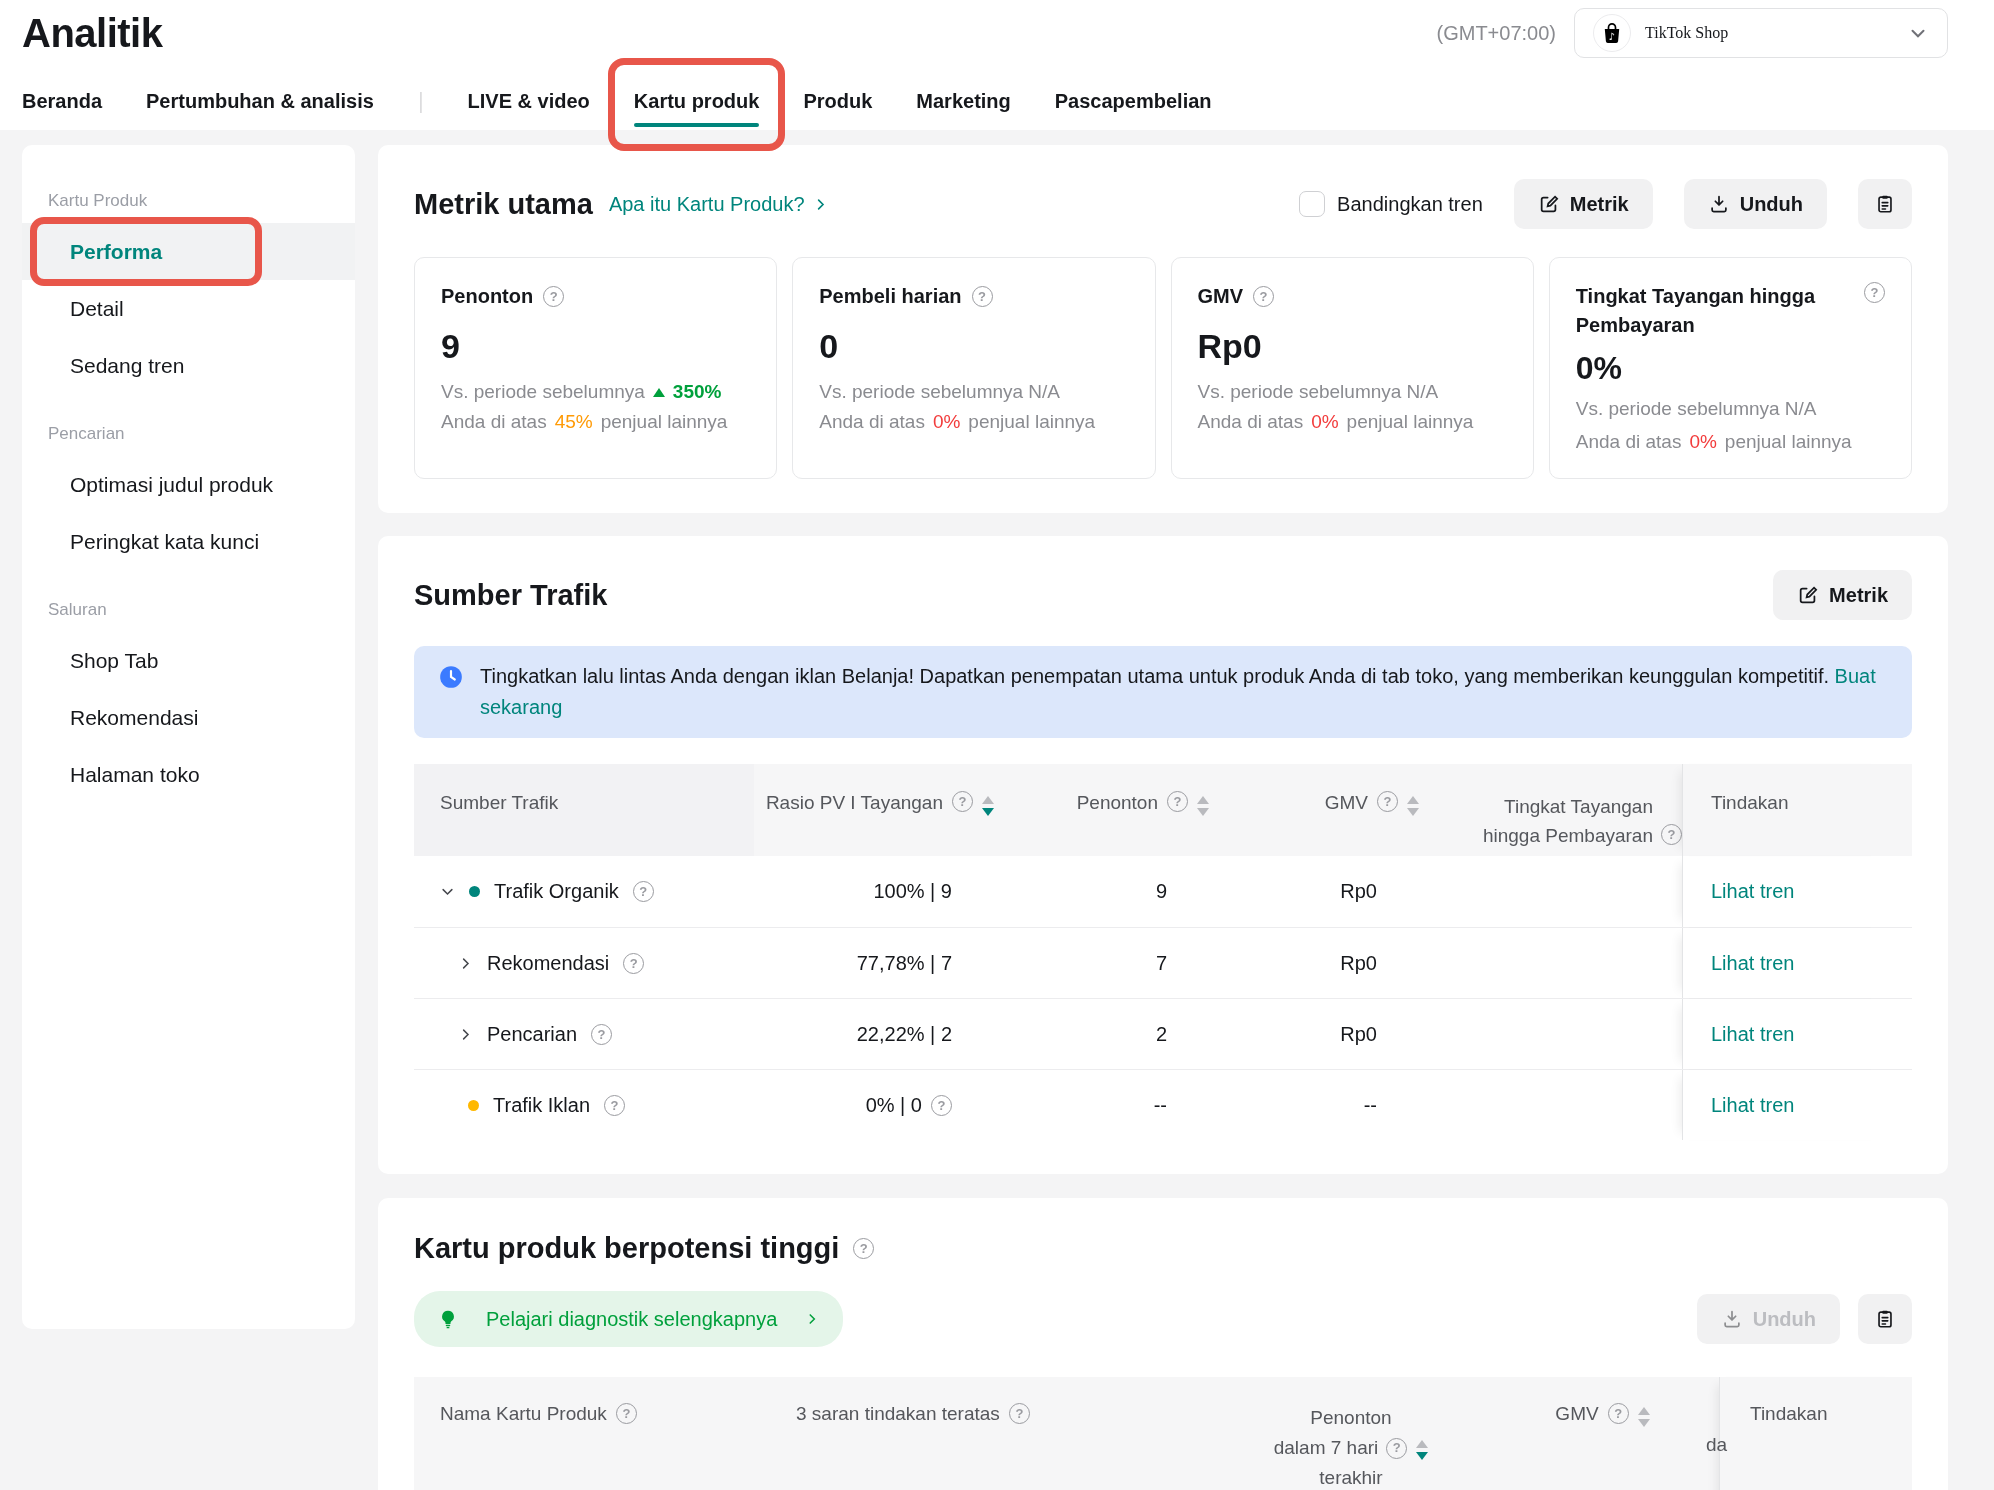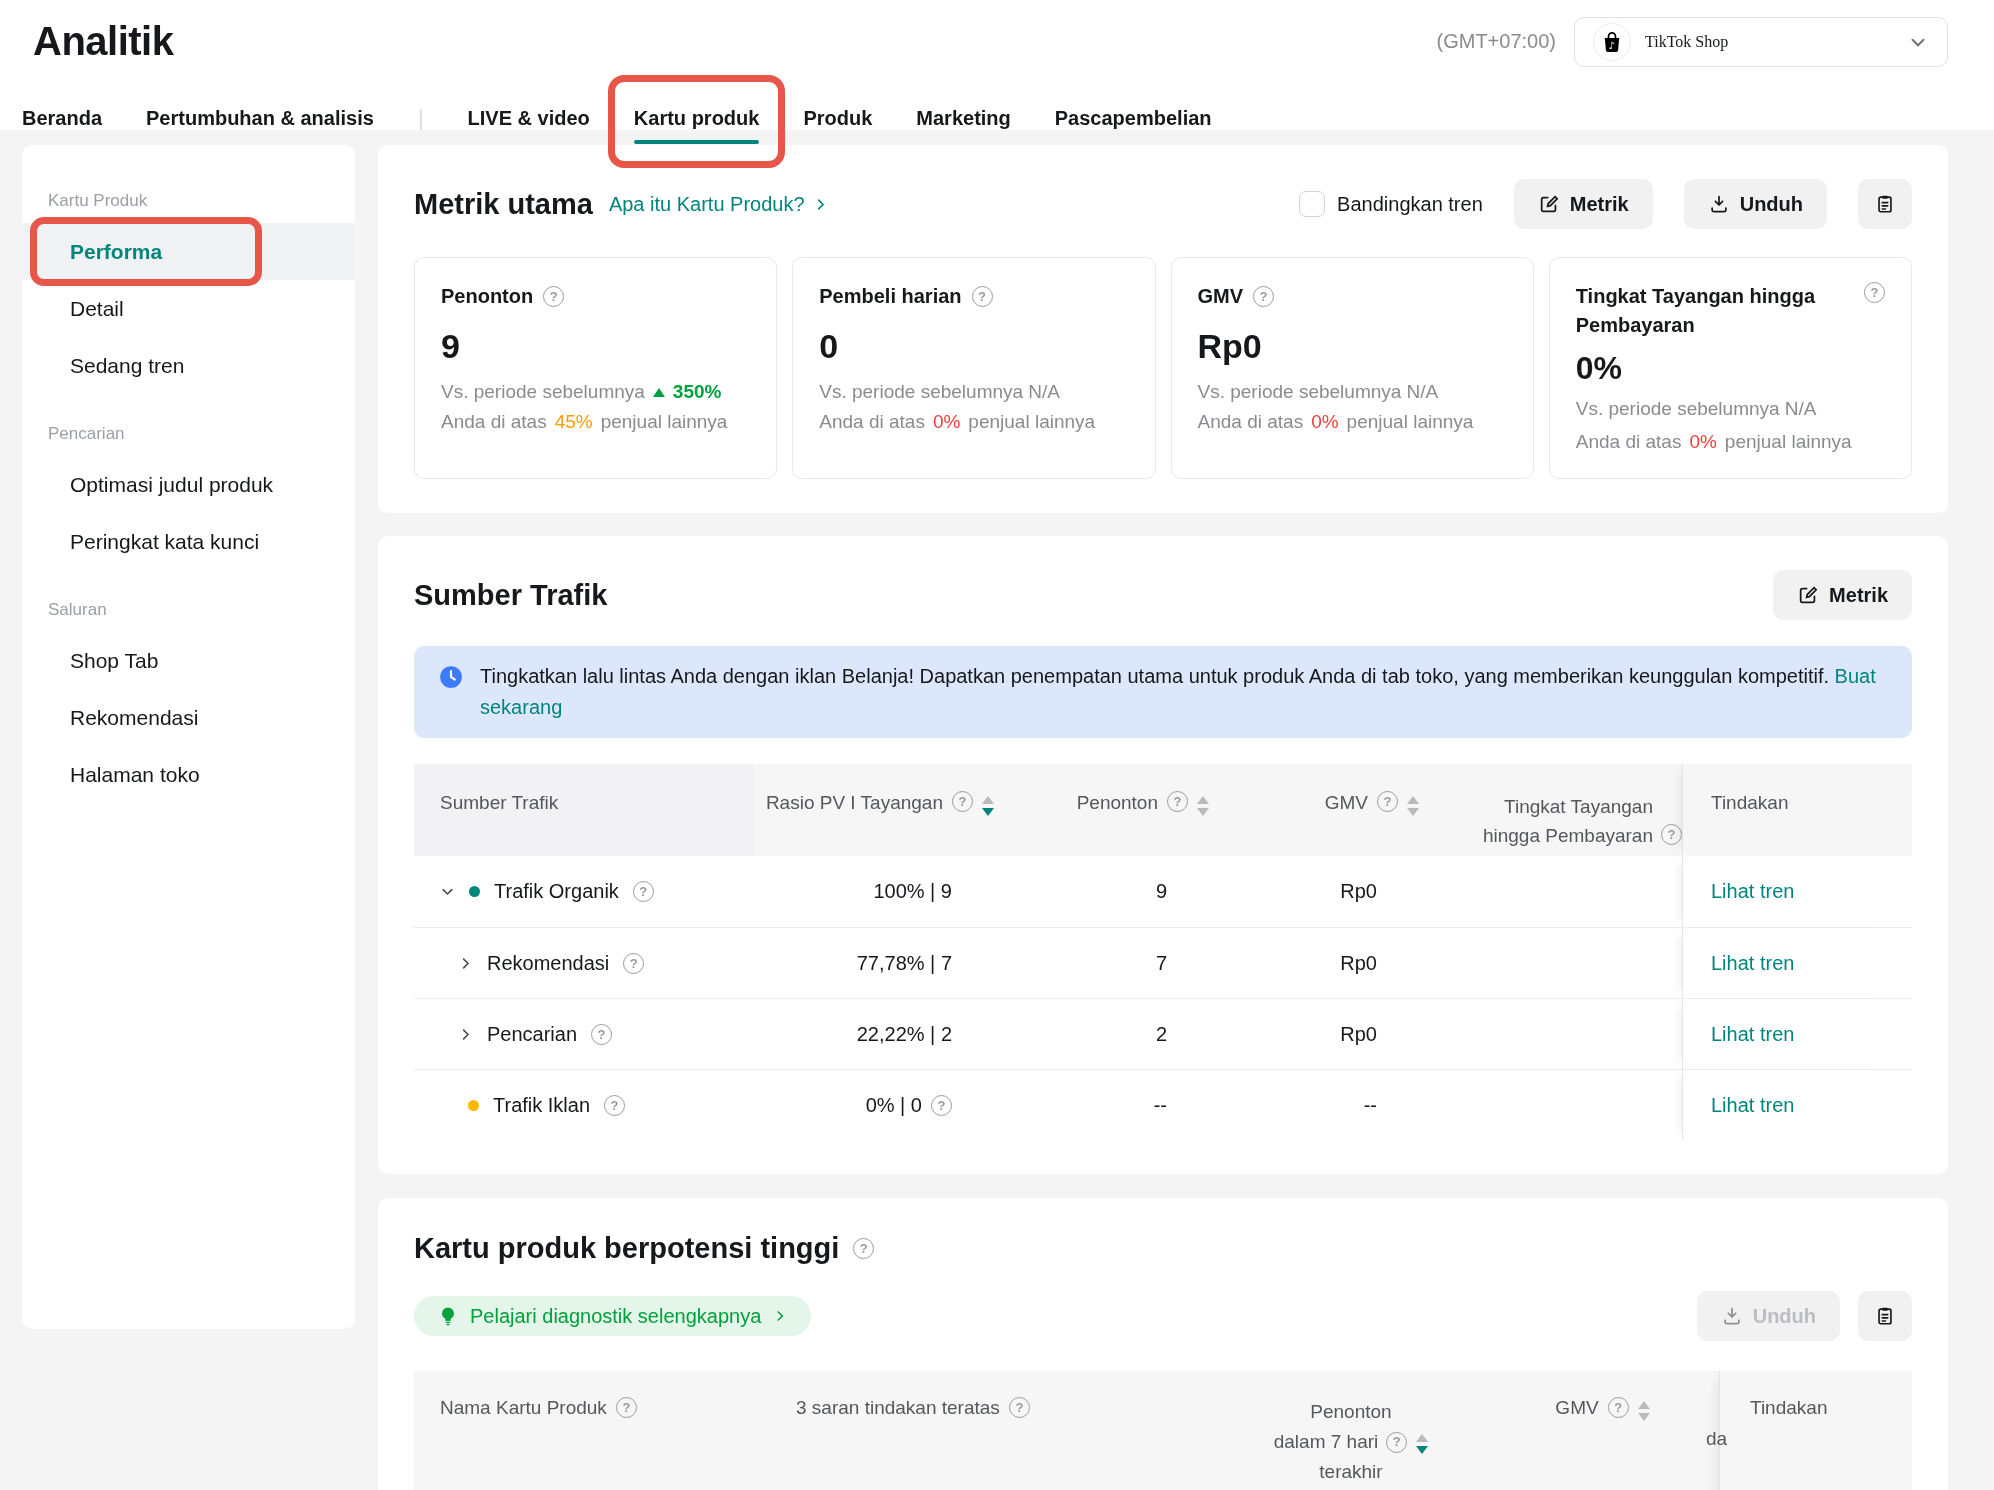--- a/index.html
+++ b/index.html
@@ -7,21 +7,21 @@
     --annotation:#E8564A; --banner:#DCE7FB; --clock:#3B7BFF;
     --ink:#16181c; --gray:#8a8b90; --hdr-gray:#55575c; --border:#e6e7e9;
   }
   *{box-sizing:border-box;}
   body{width:1994px;height:1490px;margin:0;overflow:hidden;position:relative;
        font-family:"Liberation Sans",sans-serif;color:var(--ink);background:#f4f4f5;}
   svg{flex:none;display:block;}
   
   .topbar{background:#fff;height:130px;padding:8px 46px 0 22px;position:relative;z-index:2;}
   .topbar-top{display:flex;align-items:center;}
-  .page-title{font-size:40px;font-weight:700;margin:11px;letter-spacing:-.5px;}
+  .page-title{font-size:40px;font-weight:700;margin:0;letter-spacing:-.5px;}
   .topbar-right{margin-left:auto;display:flex;align-items:center;gap:18px;}
   .tz{color:var(--gray);font-size:20px;}
   .pickerbox{height:50px;border:1px solid #e1e2e4;border-radius:10px;background:#fff;
              display:flex;align-items:center;gap:14px;padding:0 18px;font-size:20px;cursor:pointer;}
   .preset{font-weight:700;}
   .datesep{color:#707177;margin:0 6px;}
   .shop-select{width:374px;justify-content:flex-start;}
   .shop-logo{width:38px;height:38px;border-radius:50%;border:1px solid #ececee;background:#fff;
              display:flex;align-items:center;justify-content:center;}
   .shop-name{font-size:16px;font-family:Liberation Serif, serif;}
@@ -109,21 +109,21 @@
   .expander{color:#45474d;cursor:pointer;display:flex;}
   .action-link{color:var(--accent);cursor:pointer;}
   .sort{display:inline-flex;flex-direction:column;gap:4px;margin-left:9px;margin-top:4px;cursor:pointer;}
   .sort .up{width:0;height:0;border-left:6px solid transparent;border-right:6px solid transparent;border-bottom:8px solid #b9babe;}
   .sort .down{width:0;height:0;border-left:6px solid transparent;border-right:6px solid transparent;border-top:8px solid #b9babe;}
   .sort.desc-active .down{border-top-color:var(--accent);}
   .hdr .help{margin-left:9px;margin-top:-1px;}
   
   #panel-potential{margin-top:24px;height:560px;}
   .pill-row{display:flex;align-items:center;margin-top:26px;}
-  .pill{height:40px;background:#e4f5e9;color:var(--green);border-radius:26px;display:flex;align-items:center;gap:12px;
+  .pill{height:56px;background:#e4f5e9;color:var(--green);border-radius:26px;display:flex;align-items:center;gap:28px;
         padding:0 24px;font-size:20px;cursor:pointer;}
   .pill-right{margin-left:auto;display:flex;gap:18px;}
   .table2{margin-top:30px;position:relative;}
   .hdr2{background:#f6f6f7;color:var(--hdr-gray);font-size:19px;height:160px;display:flex;}
   .hdr2 .cell{padding-top:26px;align-items:flex-start;}
   .p1{width:382px;padding-left:26px;}
   .p2{width:420px;}
   .p3{width:270px;justify-content:center;}
   .p4{width:233px;justify-content:center;}
   .p5{flex:1;padding-left:30px;border-left:1px solid #e3e4e6;box-shadow:-10px 0 10px -8px rgba(0,0,0,.08);}

